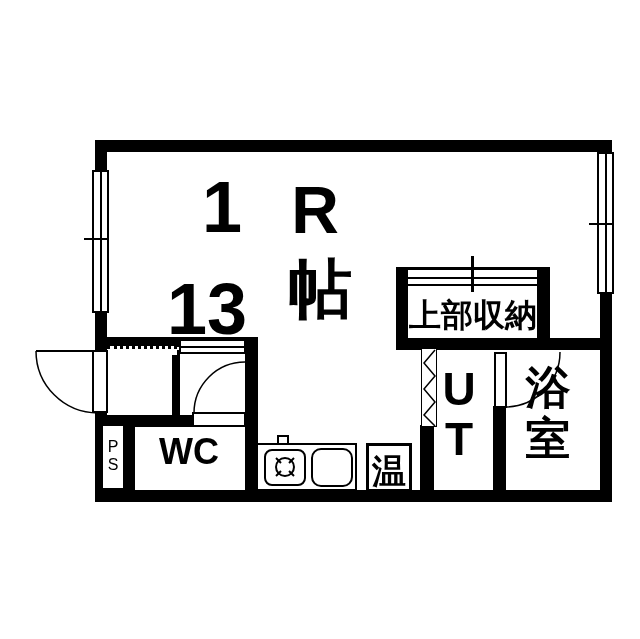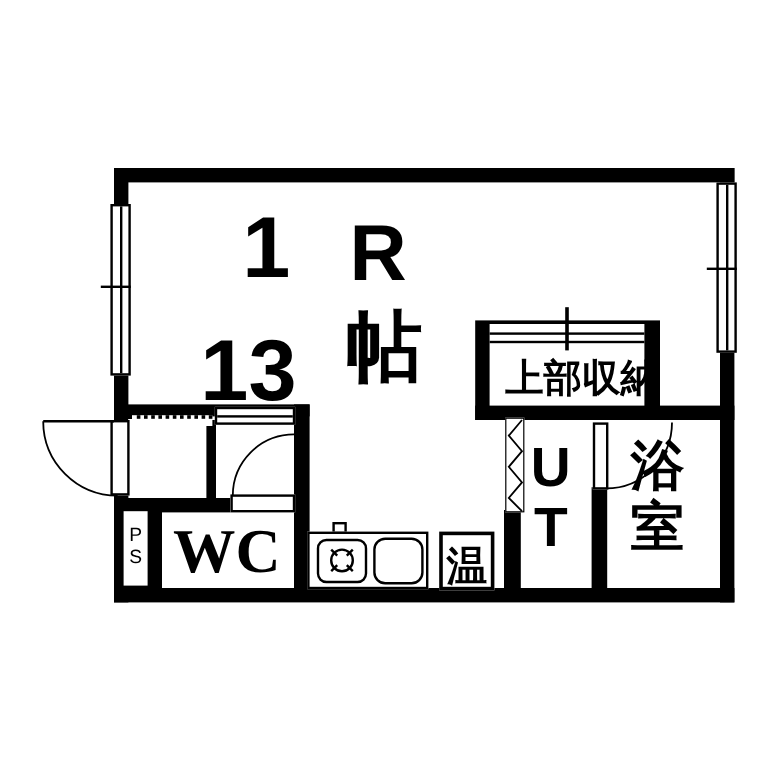--- a/index.html
+++ b/index.html
@@ -83,23 +83,23 @@
       <line x1="289" y1="471" x2="294" y2="476" stroke="#000" stroke-width="2"></line>
       <line x1="281" y1="471" x2="276" y2="476" stroke="#000" stroke-width="2"></line>
     </g>
   </svg>
 
   <div class="lbl" style="left:187px;top:166px;width:70px;font-size:72px;">1</div>
   <div class="lbl" style="left:280px;top:172px;width:70px;font-size:66px;">R</div>
   <div class="lbl" style="left:162px;top:242px;width:90px;font-size:72px;margin-top:26px;">13</div>
   <div class="lbl" style="left:282px;top:246px;width:76px;font-size:64px;">帖</div>
 
-  <div class="lbl" style="left:133px;top:431px;width:112px;font-size:52px;font-family:Liberation Serif, serif;">WC</div>
+  <div class="lbl" style="left:133px;top:431px;width:112px;font-size:36px;">WC</div>
   <div class="lbl" style="left:103px;top:438px;width:20px;font-size:16px;line-height:18px;font-weight:normal;">P
 S</div>
   <div class="lbl" style="left:366px;top:449px;width:46px;font-size:34px;">温</div>
   <div class="lbl" style="left:434px;top:364px;width:50px;font-size:46px;line-height:50px;">U
 T</div>
   <div class="lbl" style="left:520px;top:362px;width:56px;font-size:45px;line-height:51px;">浴
 室</div>
-  <div class="lbl" style="left:412px;top:294px;width:146px;font-size:32px;">上部収納</div>
+  <div class="lbl" style="left:400px;top:294px;width:146px;font-size:32px;">上部収納</div>
 
 </div>
 
 </body></html>

